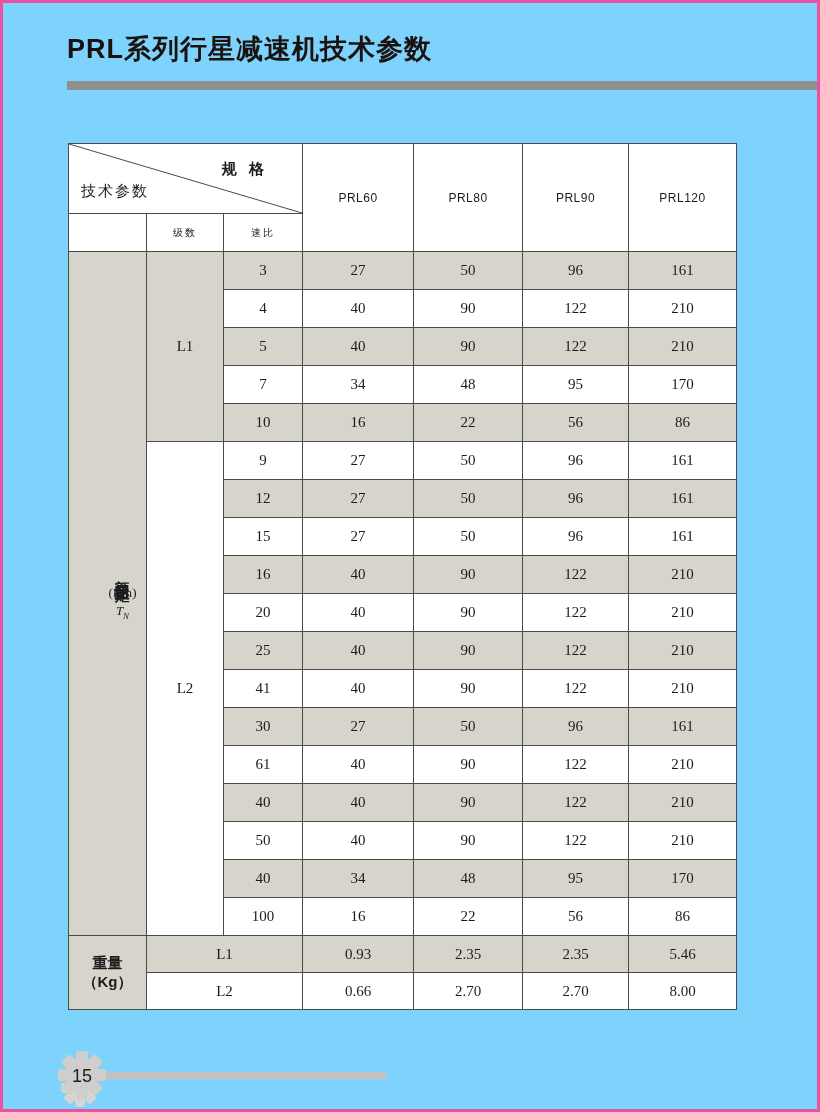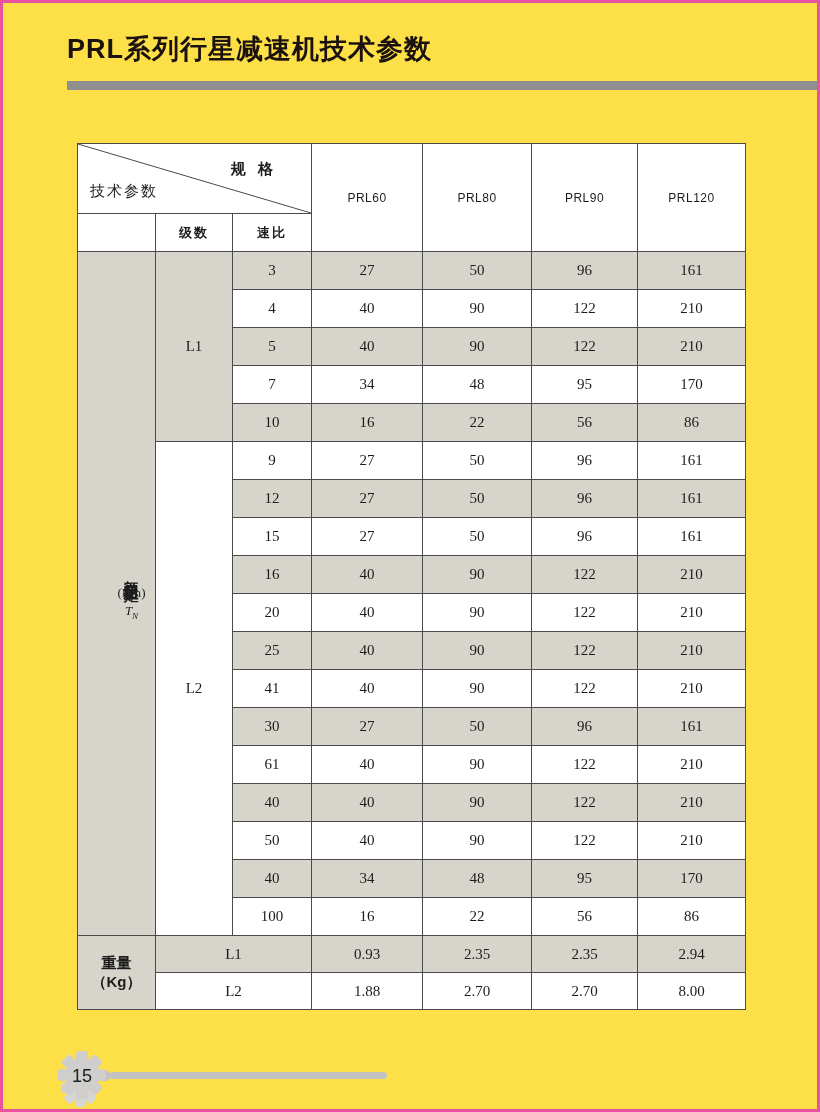--- a/index.html
+++ b/index.html
@@ -1,53 +1,53 @@
 <!DOCTYPE html>
 <html><head>
 <meta charset="utf-8">
 <style>
   html,body{margin:0;padding:0;background:#ffffff;}
   .page{
     position:relative;
     width:820px;height:1112px;
     box-sizing:border-box;
     border:3px solid #e9529e;
-    background:#fde047;
+    background:#7dd3fc;
     overflow:hidden;
     font-family:"Liberation Sans", sans-serif;
     color:#1c1c1c;
   }
   
   .page-title{
     position:absolute;left:64px;top:28px;
     font-size:27px;font-weight:bold;letter-spacing:1px;color:#1b1210;
   }
   .title-rule{
     position:absolute;left:64px;right:0;top:78px;height:9px;
     background:#8f8f8f;
   }
   
-  .spec-wrap{position:absolute;left:74px;top:140px;}
+  .spec-wrap{position:absolute;left:65px;top:140px;}
   table.spec{
     border-collapse:collapse;table-layout:fixed;width:668px;
     font-size:15px;
   }
   table.spec td{
     border:1px solid #4a4a4a;
     text-align:center;vertical-align:middle;
     padding:0;overflow:hidden;background:#ffffff;
   }
   tr.h1{height:70px;}
   tr.h2{height:38px;}
   tr.r{height:38px;}
   tr.w{height:37px;margin-left:42px;}
   tr.s td{background:#d7d4cc;}
   td.num{font-family:"Liberation Serif", serif;font-size:15px;}
   td.prlcol{font-size:12px;letter-spacing:.5px;}
-  td.subh{font-size:13px;font-weight:700;letter-spacing:2px;}
+  td.subh{font-size:10px;font-weight:400;letter-spacing:2px;}
   td.stagecell{background:#d7d4cc;font-family:"Liberation Serif", serif;font-size:15px;}
   td.torque{background:#ffffff;}
   td.wlabel{background:#ffffff;font-size:15px;font-weight:600;}
   td.wstage{font-family:"Liberation Serif", serif;font-size:15px;}
   
   td.diag{position:relative;background:#ffffff;}
   .diagline{position:absolute;left:0;top:0;width:100%;height:100%;display:block;}
   .diag-spec{position:absolute;right:34px;top:16px;font-size:15px;font-weight:600;letter-spacing:4px;}
   .diag-param{position:absolute;left:12px;bottom:12px;font-size:15px;font-weight:400;letter-spacing:2px;}
   
@@ -248,25 +248,25 @@
         <td class="num">56</td>
         <td class="num">86</td>
       </tr>
 
       <tr class="w s">
         <td class="wlabel" rowspan="2">重量（Kg）</td>
         <td class="wstage" colspan="2">L1</td>
         <td class="num">0.93</td>
         <td class="num">2.35</td>
         <td class="num">2.35</td>
-        <td class="num">2.94</td>
+        <td class="num">5.46</td>
       </tr>
       <tr class="w">
         <td class="wstage" colspan="2">L2</td>
-        <td class="num">1.88</td>
+        <td class="num">0.66</td>
         <td class="num">2.70</td>
         <td class="num">2.70</td>
         <td class="num">8.00</td>
       </tr>
     </tbody>
       </table>
   </div>
 
   <svg class="footer-gear-back" width="38" height="38" viewBox="-19 -19 38 38">
     <g fill="#d6d5d4">

